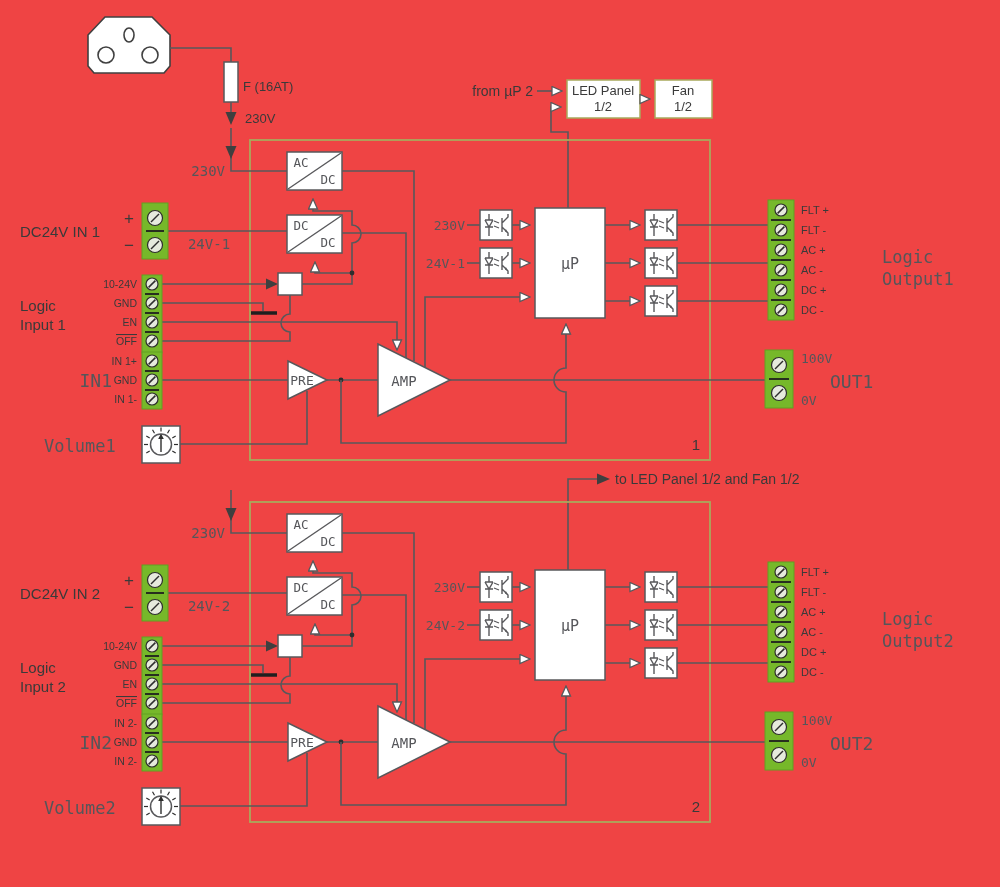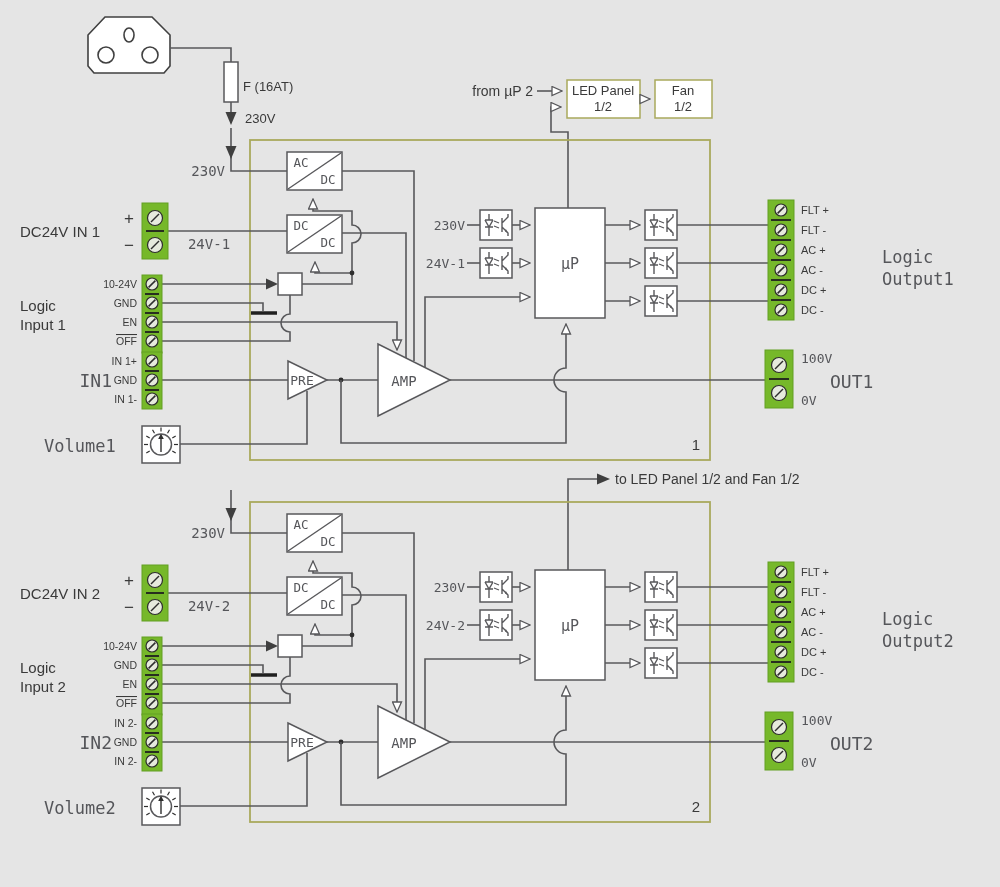--- a/index.html
+++ b/index.html
@@ -1,16 +1,16 @@
 <!DOCTYPE html>
 <html><head>
 <meta charset="utf-8">
 <style>
   html,body{margin:0;padding:0;background:#ffffff;}
-  .stage{position:relative;width:1000px;height:887px;background:#e5e5e5;overflow:hidden;}
+  .stage{position:relative;width:1000px;height:887px;background:#ef4444;overflow:hidden;}
   svg{position:absolute;left:0;top:0;}
   .w{fill:none;stroke:#58585b;stroke-width:1.6px;}
   .blk{fill:#ffffff;stroke:#58585b;stroke-width:1.5px;}
   .thin{fill:none;stroke:#58585b;stroke-width:1.4px;}
   .chbox{fill:none;stroke:#a9a95c;stroke-width:1.8px;}
   .obox{fill:#ffffff;stroke:#a9a95c;stroke-width:1.5px;}
   .grn{fill:#76b82a;stroke:#639f23;stroke-width:1px;}
   .div{stroke:#1f1f1f;stroke-width:1.8px;fill:none;}
   .scr{fill:#e6eadd;stroke:#2e2e2e;stroke-width:1.2px;}
   .slot{stroke:#2e2e2e;stroke-width:1.5px;}

